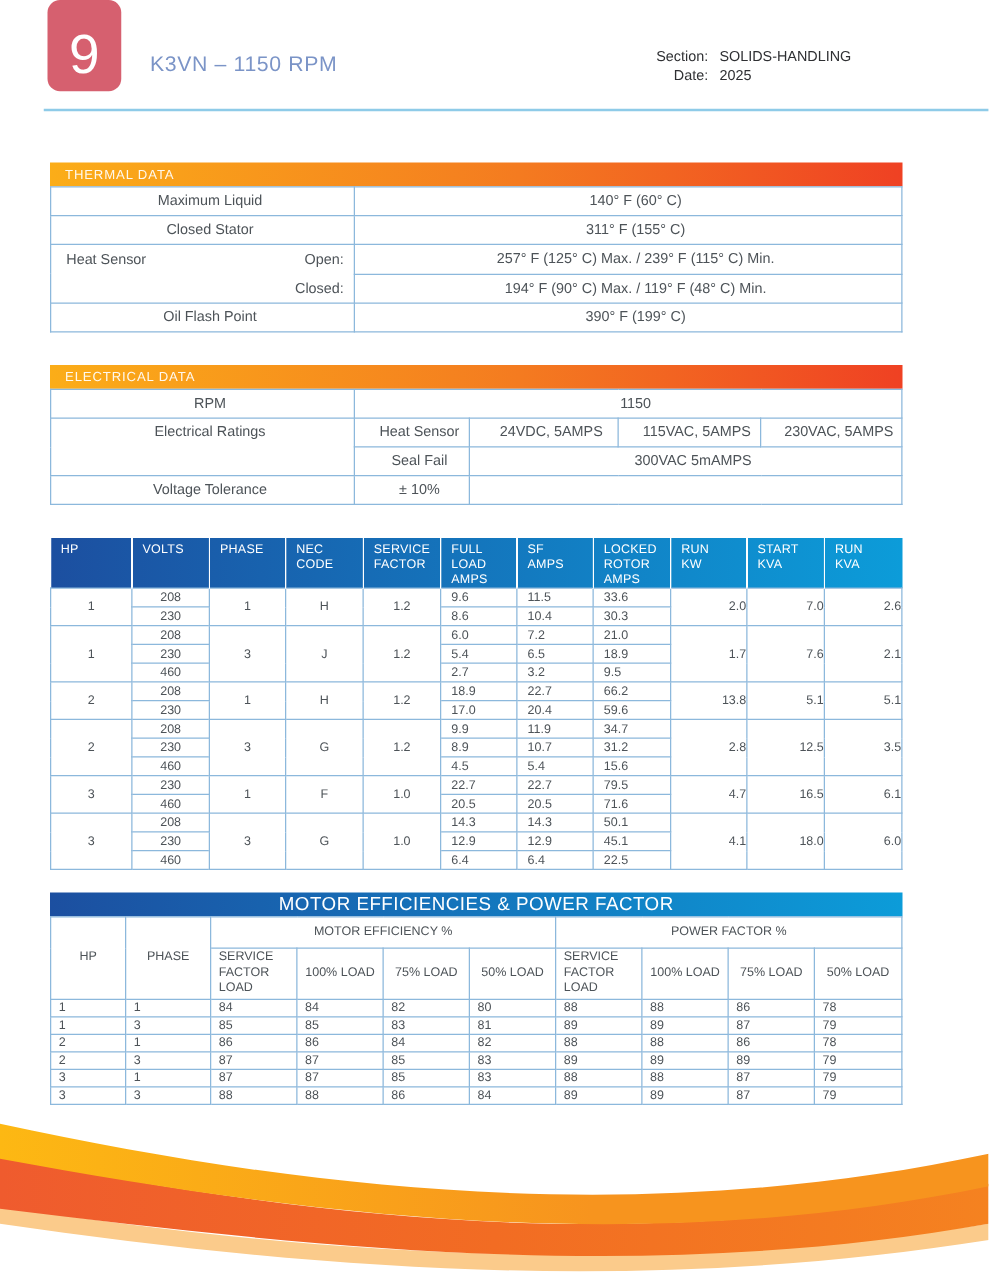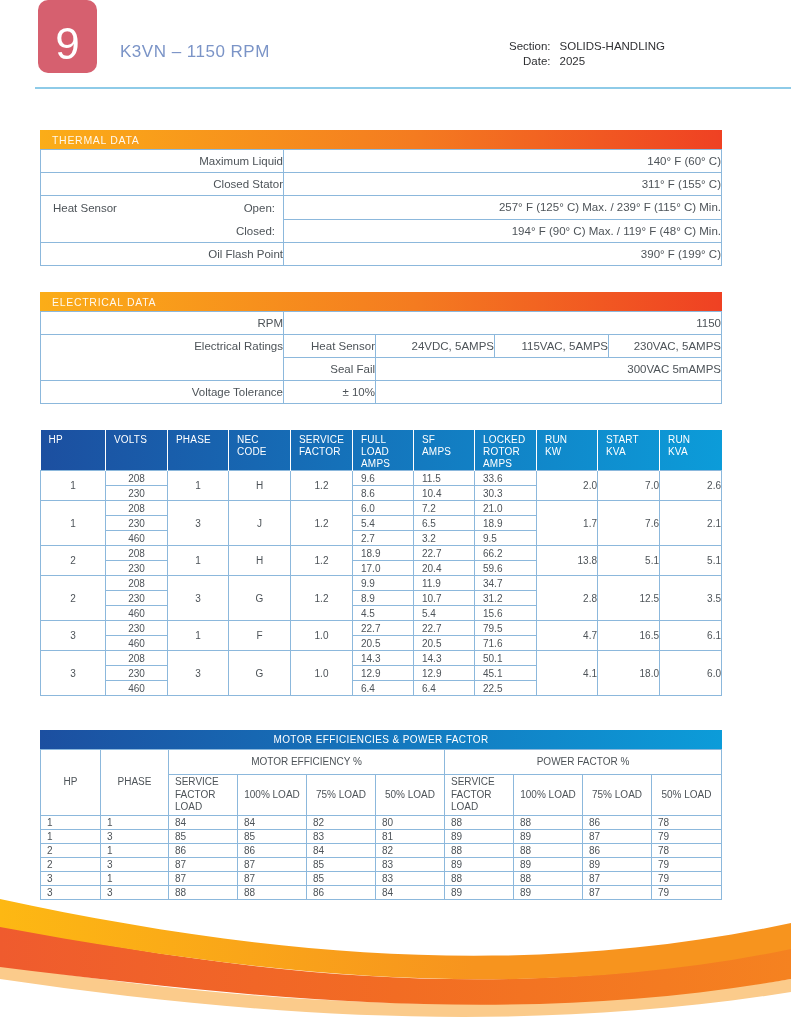--- a/index.html
+++ b/index.html
@@ -4,37 +4,37 @@
 <style>
   html,body{margin:0;padding:0;background:#fff;}
   .page{position:relative;width:791px;height:1024px;background:#ffffff;overflow:hidden;
         font-family:"Liberation Sans",sans-serif;color:#4D5358;}
 
   
   .page-tab{position:absolute;top:0;left:38px;width:59px;height:73px;background:#D6606F;
             border-radius:10px;display:flex;align-items:flex-end;justify-content:center;}
   .page-tab span{color:#fff;font-size:44px;line-height:1;padding-bottom:7px;}
   .doc-title{position:absolute;top:42px;left:120px;font-size:17px;color:#7B94C7;letter-spacing:.5px;}
-  .meta{position:absolute;top:40px;right:126px;display:grid;grid-template-columns:auto auto;
+  .meta{position:absolute;top:40px;right:110px;display:grid;grid-template-columns:auto auto;
         column-gap:9px;row-gap:3px;font-size:11.5px;color:#2F3033;}
   .meta .lab{text-align:right;}
   .divider{position:absolute;top:87px;left:35px;right:0;height:2px;background:#8ECBE8;}
 
   
   .block{position:absolute;left:40px;width:682px;}
   .bar{height:19px;display:flex;align-items:center;padding-left:12px;box-sizing:border-box;}
   .orange-bar{background:linear-gradient(90deg,#FBAD18 0%,#F47B20 55%,#EF4123 100%);
               color:rgba(255,255,255,.92);font-size:10.5px;letter-spacing:.7px;}
   .blue-bar{background:linear-gradient(90deg,#1C4FA0 0%,#0C9CD9 100%);color:#fff;
-            font-size:10px;letter-spacing:.4px;justify-content:center;padding-left:0;margin-top:16px;}
+            font-size:15px;letter-spacing:.4px;justify-content:center;padding-left:0;}
   table{border-collapse:collapse;table-layout:fixed;width:682px;}
   td,th{border:1px solid #8CB8DC;color:#4D5358;overflow:hidden;}
 
   
-  .info td{font-size:11.5px;height:22px;padding:0 0 0 12px;text-align:right;}
+  .info td{font-size:11.5px;height:22px;padding:0 0 0 12px;text-align:center;}
   .hs-cell{padding:0 !important;vertical-align:top;}
   .hs-row{display:flex;justify-content:space-between;align-items:center;height:23px;
           padding:0 8px 0 12px;font-size:11.5px;}
   .v-top{vertical-align:top;padding-top:5px !important;height:auto;}
 
   
   .mt thead tr{background:linear-gradient(90deg,#1C4FA0 0%,#0C9CD9 100%);}
   .mt th{border:none;border-right:1px solid rgba(255,255,255,.35);color:#fff;font-weight:normal;
          font-size:10px;text-align:left;vertical-align:top;padding:4px 0 0 8px;height:34px;
          white-space:pre-line;line-height:1.2;letter-spacing:.2px;}

